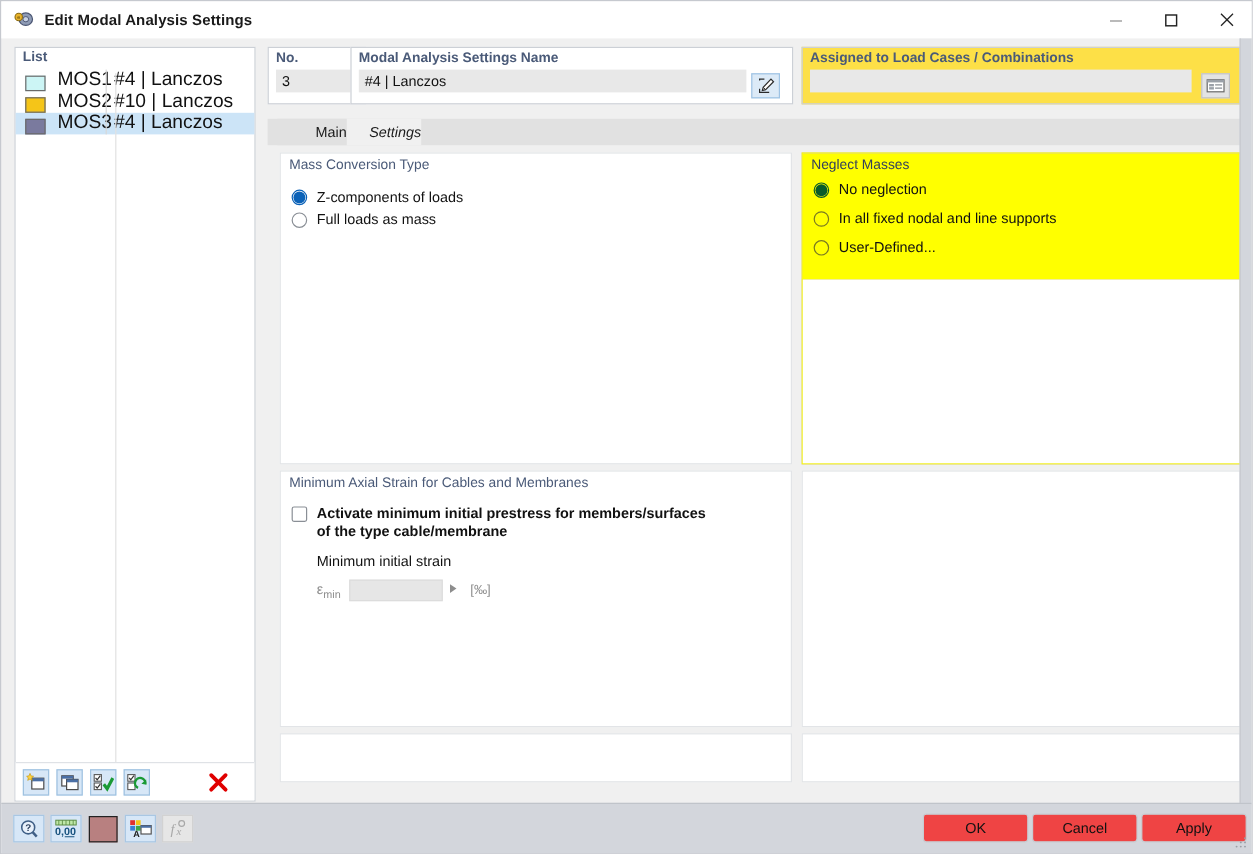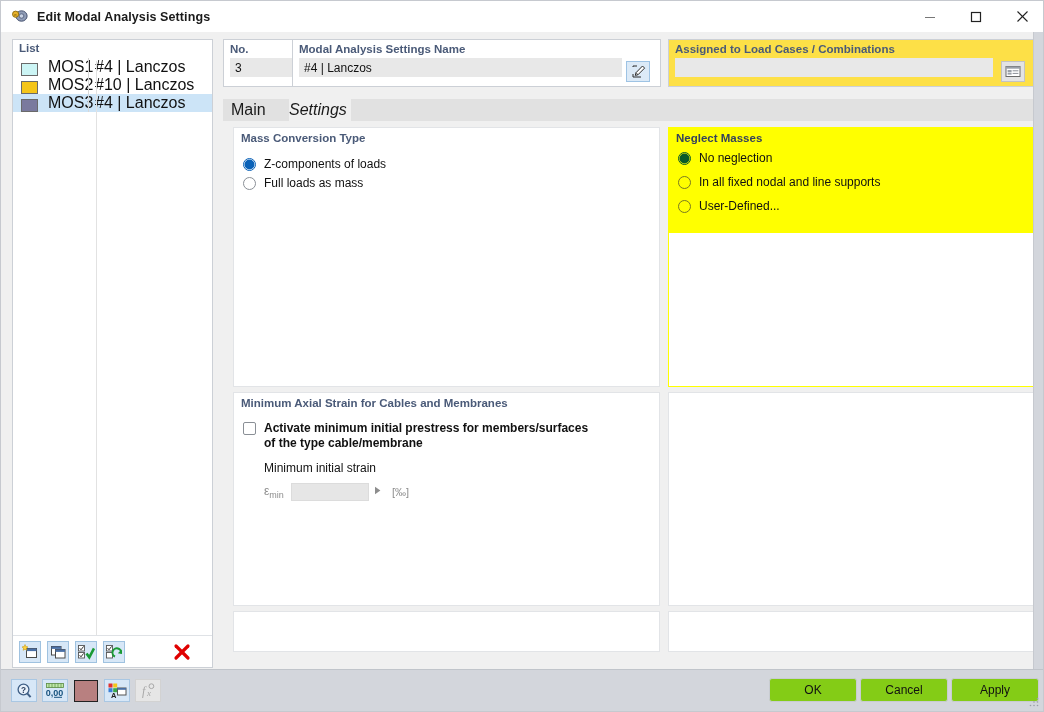--- a/index.html
+++ b/index.html
@@ -131,43 +131,43 @@
   }
 
   
   #tabstrip {
     position: absolute; left: 222px; top: 98px;
     width: 811px; height: 22px;
     background: #e1e1e1;
   }
   .tab {
     position: absolute; top: 0; height: 22px;
-    display: flex; align-items: center; justify-content: flex-start;
-    font-size: 16px; color: #1a1a1a;
+    display: flex; align-items: center; justify-content: flex-end;
+    font-size: 12px; color: #1a1a1a;
   }
   #tab-main { left: 8px; width: 58px; background: #e1e1e1; }
   #tab-settings {
     left: 66px; width: 62px; background: #f0f0f0; font-style: italic;
   }
 
   
   .panel {
     position: absolute; background: #ffffff;
     border: 1px solid #e2e4e7;
   }
   #panel-mass   { left: 232px; top: 126px; width: 427px; height: 260px; }
   #panel-neglect{ left: 667px; top: 126px; width: 366px; height: 260px;
                   background: #c4b5fd; border-color: #ffff00; }
   #panel-strain { left: 232px; top: 391px; width: 427px; height: 214px; }
   #panel-r2     { left: 667px; top: 391px; width: 366px; height: 214px; }
   #panel-b1     { left: 232px; top: 610px; width: 427px; height: 41px; }
   #panel-b2     { left: 667px; top: 610px; width: 366px; height: 41px; }
 
   .panel-title {
-    font-size: 11.5px; font-weight: bold; color: #4a5a78;
+    font-size: 11.5px; font-weight: normal; color: #4a5a78;
     padding: 4px 0 0 7px;
   }
   .panel-title.on-yellow { color: #35425c; }
 
   
   .radio-row {
     display: flex; align-items: flex-start;
     font-size: 12px; color: #111;
     padding-left: 9px; margin-top: 7px;
   }
@@ -245,21 +245,21 @@
   .bibtn {
     width: 26px; height: 23px; margin-right: 5px;
     background: #d7e7f7; border: 1px solid #a9c7e3;
     display: flex; align-items: center; justify-content: center;
     position: relative; flex: none;
   }
   .bibtn.disabled { background: #e6e6e6; border-color: #d2d2d2; }
   .bibtn.noborder { background: transparent; border: none; }
   .dlg-btn {
     position: absolute; top: 8px; height: 24px; width: 88px;
-    background: #84cc16; border: 1px solid #c8ccd1; border-radius: 3px;
+    background: #ef4444; border: 1px solid #c8ccd1; border-radius: 3px;
     font-size: 12px; color: #111;
     display: flex; align-items: center; justify-content: center;
   }
   #btn-ok     { left: 768px; }
   #btn-cancel { left: 859px; }
   #btn-apply  { left: 950px; }
   #resize-grip {
     position: absolute; right: 3px; bottom: 3px;
     width: 12px; height: 12px;
   }

